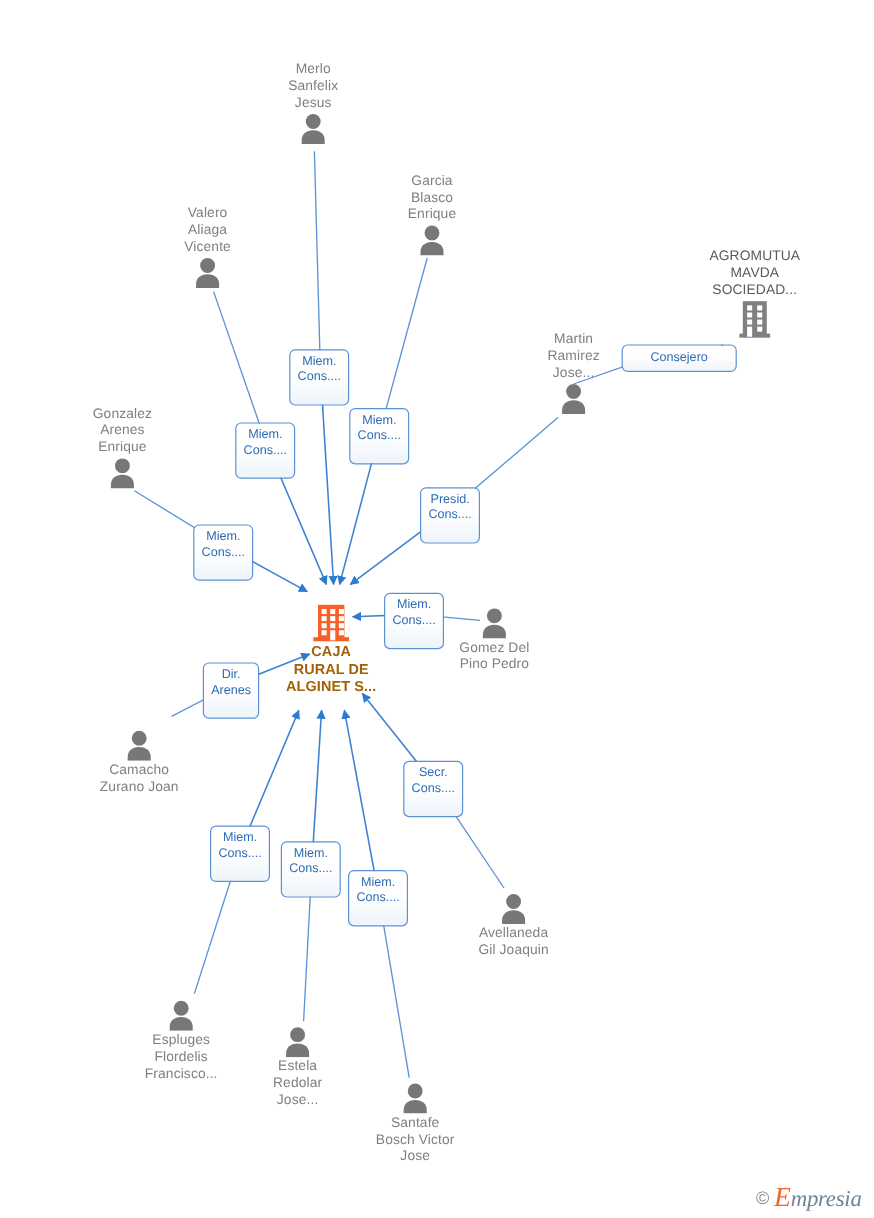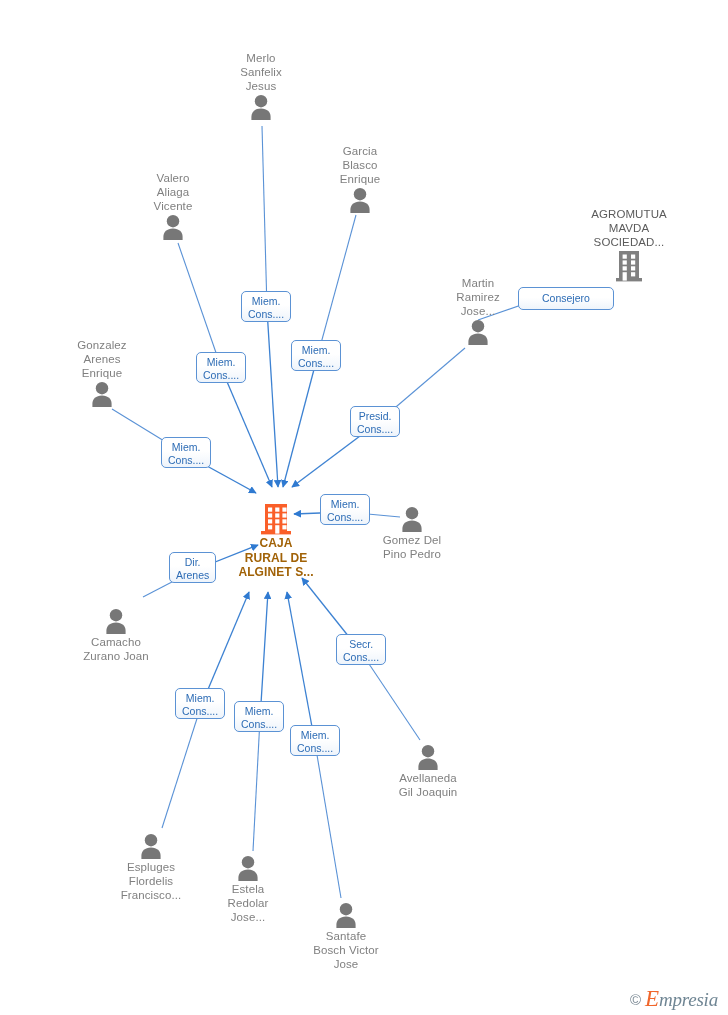--- a/index.html
+++ b/index.html
@@ -58,21 +58,21 @@
   }
   .node.person .label { margin-top: 1px; }
   .node.person .labelTop { margin-bottom: 1px; }
 
   
   .elabel {
     position: absolute;
     z-index: 4;
     box-sizing: border-box;
     min-width: 44px;
-    padding: 3px 6px 0 6px;
+    padding: 3px 6px 16px 6px;
     border: 1px solid #5b92d4;
     border-radius: 5px;
     background: linear-gradient(to bottom, #ffffff 0%, #ffffff 45%, #eef4fb 100%);
     color: #2d6cb5;
     font-size: 10.5px;
     line-height: 13px;
     text-align: center;
     white-space: pre-line;
     box-shadow: 0 0 0 0 rgba(0,0,0,0);
   }

